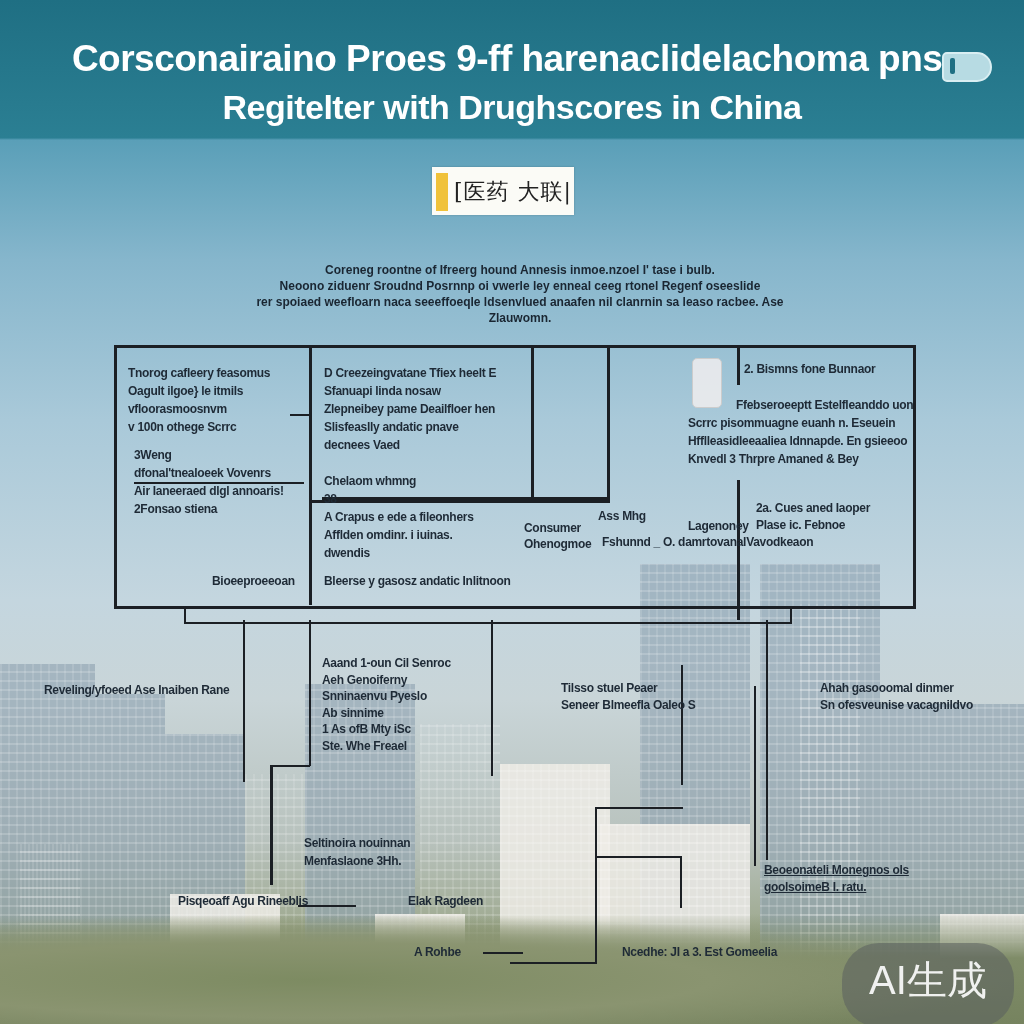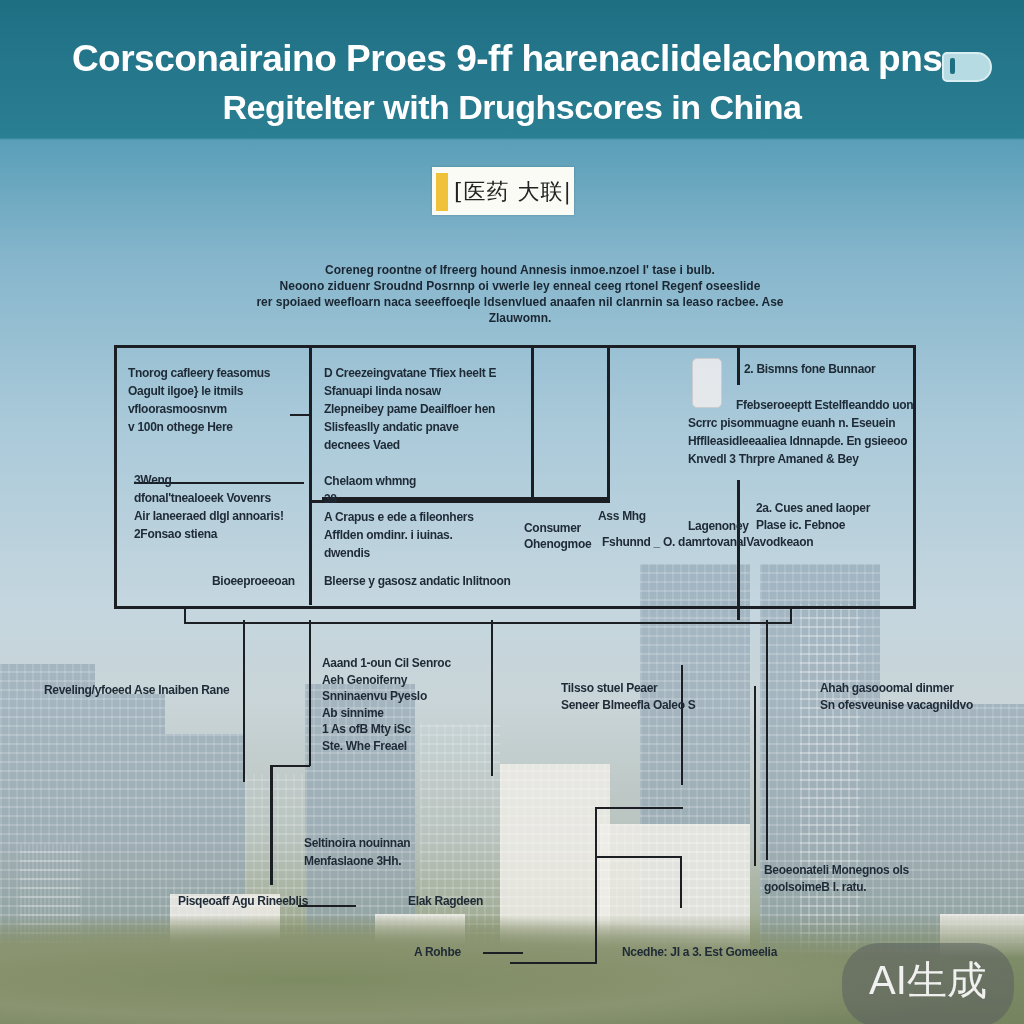--- a/index.html
+++ b/index.html
@@ -77,23 +77,23 @@
 <div class="line" style="left:737px;top:345px;width:3px;height:40px;"></div>
 <div class="line" style="left:737px;top:480px;width:3px;height:140px;"></div>
 <div class="line" style="left:290px;top:414px;width:20px;height:2px;"></div>
 <div class="line" style="left:134px;top:482px;width:170px;height:2px;"></div>
 <div class="line" style="left:322px;top:497px;width:285px;height:3px;"></div>
 
 <div class="txt" style="left:128px;top:364px;">
   <div>Tnorog cafleery feasomus</div>
   <div>Oagult ilgoe} le itmils</div>
   <div>vfloorasmoosnvm</div>
-  <div>v 100n othege Here</div>
+  <div>v 100n othege Scrrc</div>
 </div>
-<div class="txt" style="left:134px;top:471px;">
+<div class="txt" style="left:134px;top:446px;">
   <div>3Weng</div>
   <div>dfonal'tnealoeek Vovenrs</div>
   <div>Air Ianeeraed dlgl annoaris!</div>
   <div>2Fonsao stiena</div>
 </div>
 
 <div class="txt" style="left:324px;top:364px;">
   <div>D Creezeingvatane Tfiex heelt E</div>
   <div>Sfanuapi linda nosaw</div>
   <div>Zlepneibey pame Deailfloer hen</div>
@@ -165,19 +165,19 @@
   <div>Ahah gasooomal dinmer</div>
   <div>Sn ofesveunise vacagnildvo</div>
 </div>
 <div class="txt" style="left:304px;top:834px;line-height:18px;">
   <div>Seltinoira nouinnan</div>
   <div>Menfaslaone 3Hh.</div>
 </div>
 <div class="txt" style="left:178px;top:892px;">Pisqeoaff Agu Rineeblis</div>
 <div class="txt" style="left:408px;top:892px;">Elak Ragdeen</div>
 <div class="txt" style="left:414px;top:943px;">A Rohbe</div>
-<div class="txt" style="left:764px;top:862px;line-height:17px;">
+<div class="txt" style="left:764px;top:862px;line-height:17px;text-decoration:underline;">
   <div>Beoeonateli Monegnos ols</div>
   <div>goolsoimeB I. ratu.</div>
 </div>
 <div class="txt" style="left:622px;top:943px;">Ncedhe: JI a 3. Est Gomeelia</div>
 
 <div class="badge">AI生成</div>
 
 </body></html>

